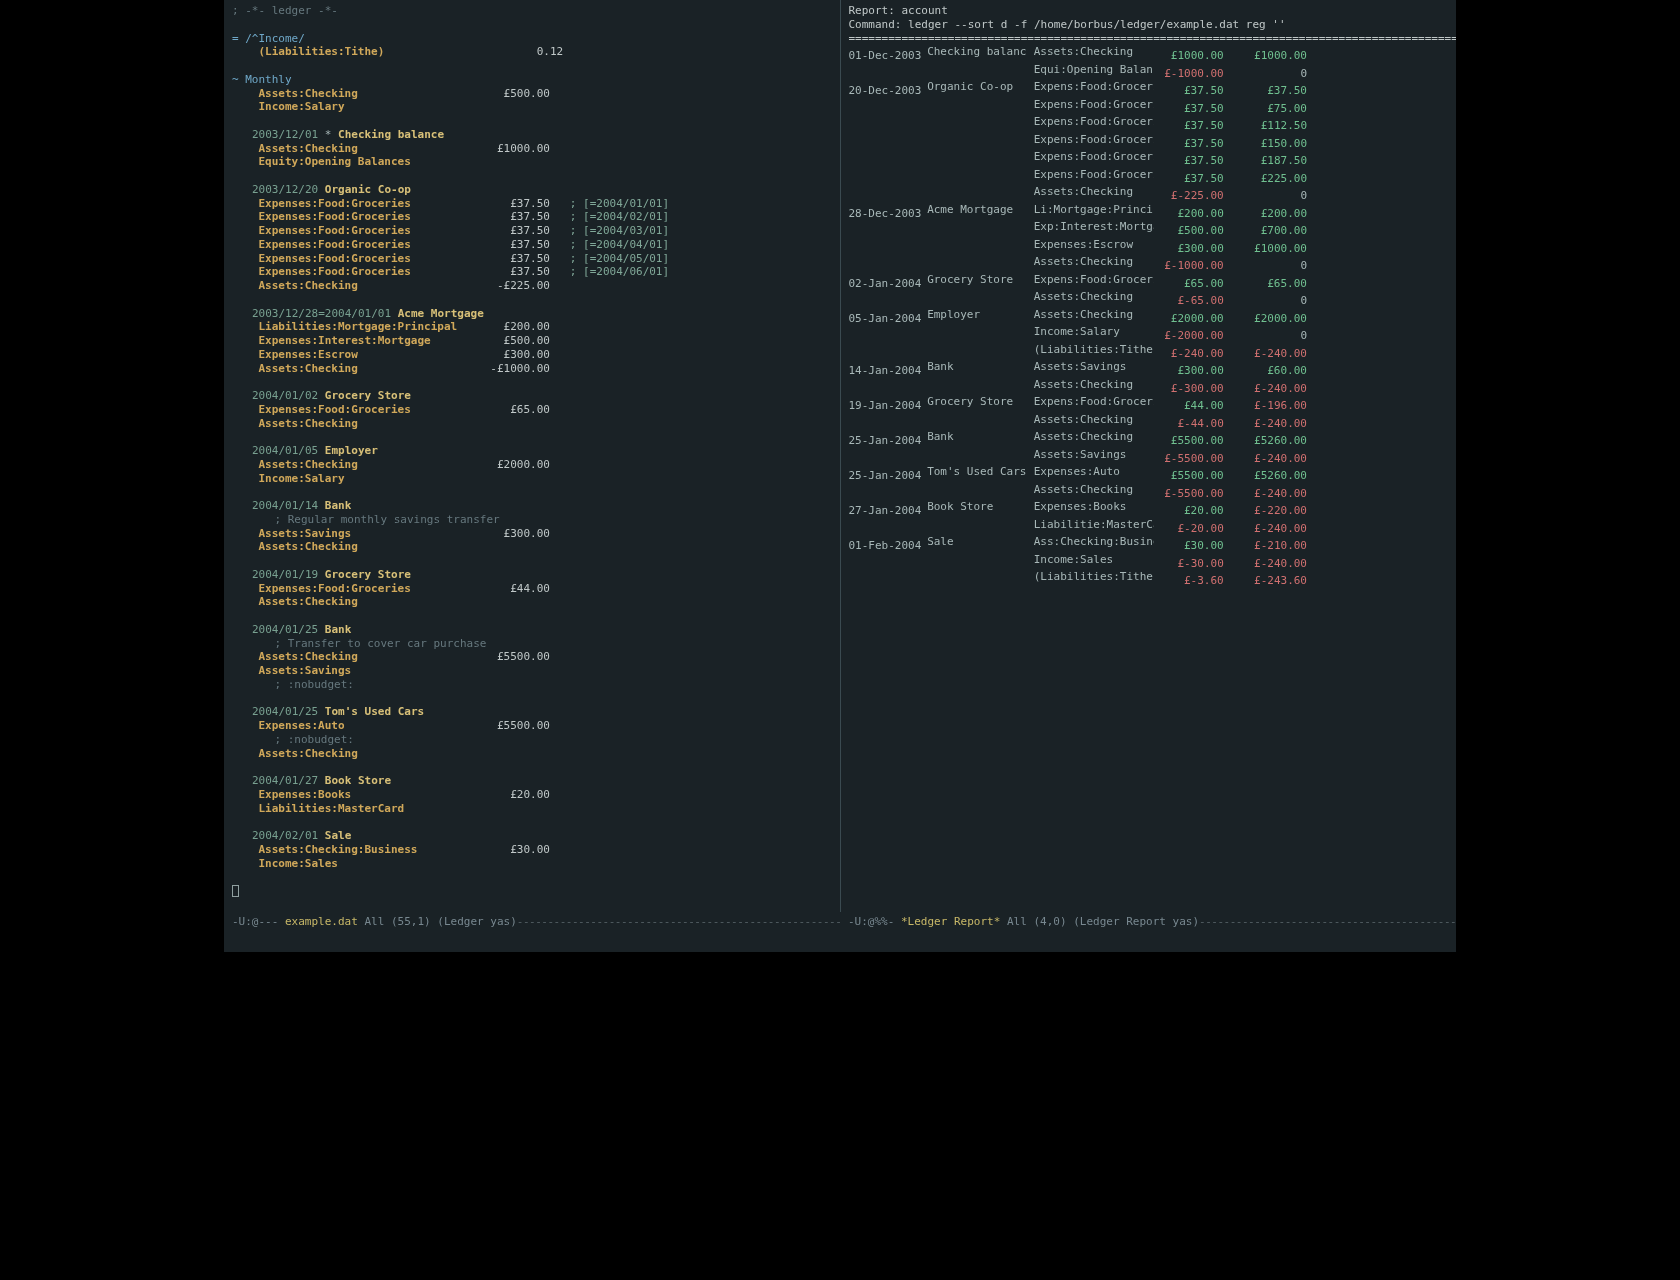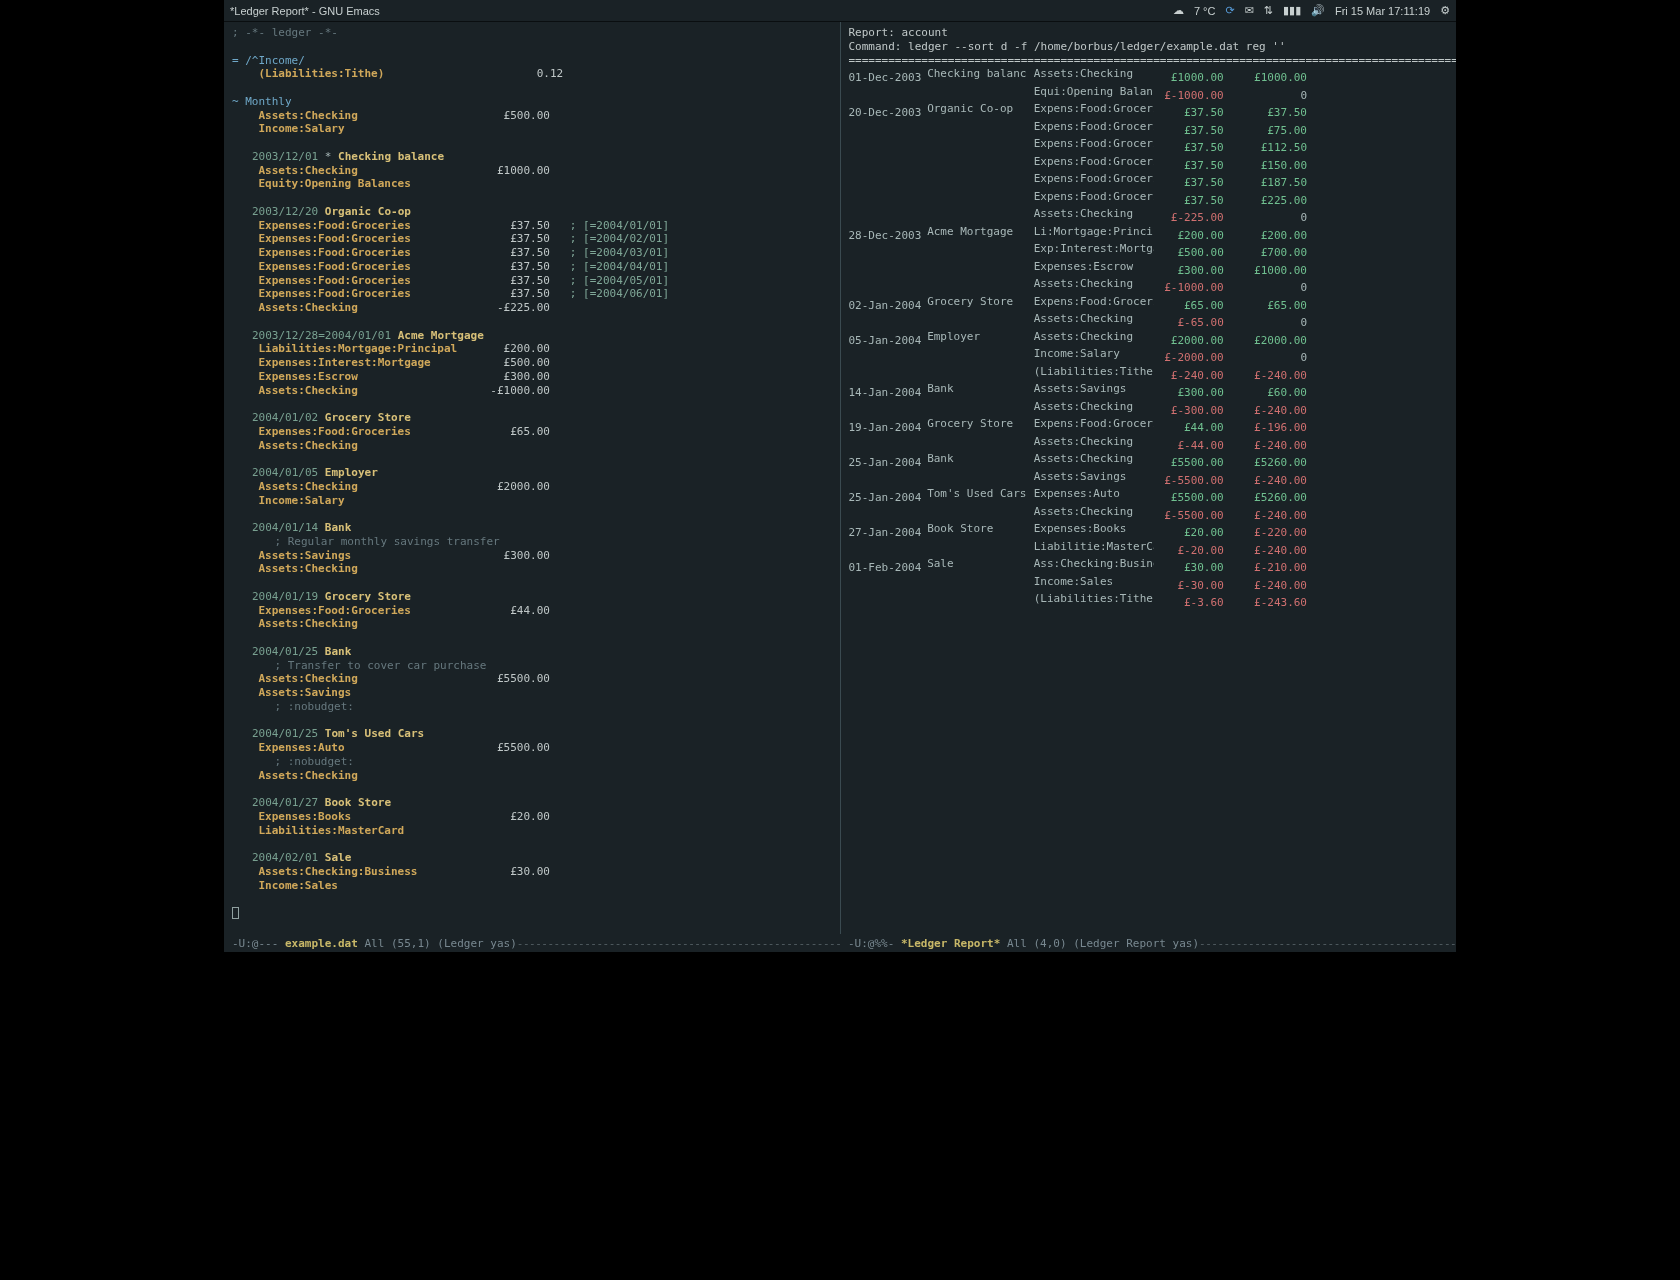--- a/index.html
+++ b/index.html
@@ -70,54 +70,39 @@
   .c-payee   { color: #d8c078; font-weight: bold; }
   .c-date    { color: #78a090; margin-left: 20px; }
   .c-account { color: #d0a85a; font-weight: bold; }
   .c-amount  { color: #c0c8c8; }
   .c-note    { color: #66787e; margin-left: 16px; }
   .c-effdate { color: #80a898; }
   .c-pos     { color: #70c090; }
   .c-neg     { color: #d07070; }
   .c-head    { color: #c0c8c8; }
   .c-rule    { color: #c0c8c8; }
-  .c-buf     { color: #c8b868; font-weight: bold; }
+  .c-buf     { color: #c8b868; font-weight: normal; }
   .line { display: block; }
   .cursor {
     display: inline-block;
     width: 7px; height: 12px;
     border: 1px solid #90a0a0;
     vertical-align: text-bottom;
   }
   .amt1, .amt2 { display: inline-block; text-align: right; }
   .amt1 { width: 70px; }
   .amt2 { width: 70px; }
   .acct-col { display: inline-block; width: 120px; overflow: hidden; }
   .date-col { display: inline-block; width: 72px; }
   .payee-col { display: inline-block; width: 100px; overflow: hidden; }
 </style>
 </head>
 <body>
 
 <div class="desktop">
-  <div class="topbar">
-    <span class="topbar-title">*Ledger Report* - GNU Emacs</span>
-    <span class="topbar-spacer"></span>
-    <div class="topbar-right">
-      <span>☁</span>
-      <span>7 °C</span>
-      <span style="color:#5aa0e0">⟳</span>
-      <span>✉</span>
-      <span>⇅</span>
-      <span>▮▮▮</span>
-      <span>🔊</span>
-      <span>Fri 15 Mar 17:11:19</span>
-      <span>⚙</span>
-    </div>
-  </div>
 
   <div class="panes">
     <div class="pane left" id="left-pane"><span class="line"><span class="c-comment">; -*- ledger -*-</span></span><span class="line">&nbsp;</span><span class="line"><span class="c-keyword">= /^Income/</span></span><span class="line">    <span class="c-account">(Liabilities:Tithe)                   </span><span class="c-amount">    0.12</span></span><span class="line">&nbsp;</span><span class="line"><span class="c-keyword">~ Monthly</span></span><span class="line">    <span class="c-account">Assets:Checking                   </span><span class="c-amount">   £500.00</span></span><span class="line">    <span class="c-account">Income:Salary                     </span><span class="c-amount">          </span></span><span class="line">&nbsp;</span><span class="line"><span class="c-date">2003/12/01</span> * <span class="c-payee">Checking balance</span></span><span class="line">    <span class="c-account">Assets:Checking                   </span><span class="c-amount">  £1000.00</span></span><span class="line">    <span class="c-account">Equity:Opening Balances           </span><span class="c-amount">          </span></span><span class="line">&nbsp;</span><span class="line"><span class="c-date">2003/12/20</span> <span class="c-payee">Organic Co-op</span></span><span class="line">    <span class="c-account">Expenses:Food:Groceries           </span><span class="c-amount">    £37.50</span>   <span class="c-effdate">; [=2004/01/01]</span></span><span class="line">    <span class="c-account">Expenses:Food:Groceries           </span><span class="c-amount">    £37.50</span>   <span class="c-effdate">; [=2004/02/01]</span></span><span class="line">    <span class="c-account">Expenses:Food:Groceries           </span><span class="c-amount">    £37.50</span>   <span class="c-effdate">; [=2004/03/01]</span></span><span class="line">    <span class="c-account">Expenses:Food:Groceries           </span><span class="c-amount">    £37.50</span>   <span class="c-effdate">; [=2004/04/01]</span></span><span class="line">    <span class="c-account">Expenses:Food:Groceries           </span><span class="c-amount">    £37.50</span>   <span class="c-effdate">; [=2004/05/01]</span></span><span class="line">    <span class="c-account">Expenses:Food:Groceries           </span><span class="c-amount">    £37.50</span>   <span class="c-effdate">; [=2004/06/01]</span></span><span class="line">    <span class="c-account">Assets:Checking                   </span><span class="c-amount">  -£225.00</span></span><span class="line">&nbsp;</span><span class="line"><span class="c-date">2003/12/28=2004/01/01</span> <span class="c-payee">Acme Mortgage</span></span><span class="line">    <span class="c-account">Liabilities:Mortgage:Principal    </span><span class="c-amount">   £200.00</span></span><span class="line">    <span class="c-account">Expenses:Interest:Mortgage        </span><span class="c-amount">   £500.00</span></span><span class="line">    <span class="c-account">Expenses:Escrow                   </span><span class="c-amount">   £300.00</span></span><span class="line">    <span class="c-account">Assets:Checking                   </span><span class="c-amount"> -£1000.00</span></span><span class="line">&nbsp;</span><span class="line"><span class="c-date">2004/01/02</span> <span class="c-payee">Grocery Store</span></span><span class="line">    <span class="c-account">Expenses:Food:Groceries           </span><span class="c-amount">    £65.00</span></span><span class="line">    <span class="c-account">Assets:Checking                   </span><span class="c-amount">          </span></span><span class="line">&nbsp;</span><span class="line"><span class="c-date">2004/01/05</span> <span class="c-payee">Employer</span></span><span class="line">    <span class="c-account">Assets:Checking                   </span><span class="c-amount">  £2000.00</span></span><span class="line">    <span class="c-account">Income:Salary                     </span><span class="c-amount">          </span></span><span class="line">&nbsp;</span><span class="line"><span class="c-date">2004/01/14</span> <span class="c-payee">Bank</span></span><span class="line">    <span class="c-note">; Regular monthly savings transfer</span></span><span class="line">    <span class="c-account">Assets:Savings                    </span><span class="c-amount">   £300.00</span></span><span class="line">    <span class="c-account">Assets:Checking                   </span><span class="c-amount">          </span></span><span class="line">&nbsp;</span><span class="line"><span class="c-date">2004/01/19</span> <span class="c-payee">Grocery Store</span></span><span class="line">    <span class="c-account">Expenses:Food:Groceries           </span><span class="c-amount">    £44.00</span></span><span class="line">    <span class="c-account">Assets:Checking                   </span><span class="c-amount">          </span></span><span class="line">&nbsp;</span><span class="line"><span class="c-date">2004/01/25</span> <span class="c-payee">Bank</span></span><span class="line">    <span class="c-note">; Transfer to cover car purchase</span></span><span class="line">    <span class="c-account">Assets:Checking                   </span><span class="c-amount">  £5500.00</span></span><span class="line">    <span class="c-account">Assets:Savings                    </span><span class="c-amount">          </span></span><span class="line">    <span class="c-note">; :nobudget:</span></span><span class="line">&nbsp;</span><span class="line"><span class="c-date">2004/01/25</span> <span class="c-payee">Tom's Used Cars</span></span><span class="line">    <span class="c-account">Expenses:Auto                     </span><span class="c-amount">  £5500.00</span></span><span class="line">    <span class="c-note">; :nobudget:</span></span><span class="line">    <span class="c-account">Assets:Checking                   </span><span class="c-amount">          </span></span><span class="line">&nbsp;</span><span class="line"><span class="c-date">2004/01/27</span> <span class="c-payee">Book Store</span></span><span class="line">    <span class="c-account">Expenses:Books                    </span><span class="c-amount">    £20.00</span></span><span class="line">    <span class="c-account">Liabilities:MasterCard            </span><span class="c-amount">          </span></span><span class="line">&nbsp;</span><span class="line"><span class="c-date">2004/02/01</span> <span class="c-payee">Sale</span></span><span class="line">    <span class="c-account">Assets:Checking:Business          </span><span class="c-amount">    £30.00</span></span><span class="line">    <span class="c-account">Income:Sales                      </span><span class="c-amount">          </span></span><span class="line">&nbsp;</span><span class="line"><span class="cursor"></span></span></div>
     <div class="pane" id="right-pane"><span class="line"><span class="c-head">Report: account</span></span><span class="line"><span class="c-head">Command: ledger --sort d -f /home/borbus/ledger/example.dat reg ''</span></span><span class="line"><span class="c-rule">====================================================================================================</span></span><span class="line"><span class="date-col">01-Dec-2003</span> <span class="payee-col">Checking balance</span> <span class="acct-col">Assets:Checking       </span><span class="amt1 c-pos">£1000.00</span>  <span class="amt2 c-pos">£1000.00</span></span><span class="line"><span class="date-col">           </span> <span class="payee-col">               </span> <span class="acct-col">Equi:Opening Balances </span><span class="amt1 c-neg">£-1000.00</span>  <span class="amt2 ">0</span></span><span class="line"><span class="date-col">20-Dec-2003</span> <span class="payee-col">Organic Co-op  </span> <span class="acct-col">Expens:Food:Groceries </span><span class="amt1 c-pos">£37.50</span>  <span class="amt2 c-pos">£37.50</span></span><span class="line"><span class="date-col">           </span> <span class="payee-col">               </span> <span class="acct-col">Expens:Food:Groceries </span><span class="amt1 c-pos">£37.50</span>  <span class="amt2 c-pos">£75.00</span></span><span class="line"><span class="date-col">           </span> <span class="payee-col">               </span> <span class="acct-col">Expens:Food:Groceries </span><span class="amt1 c-pos">£37.50</span>  <span class="amt2 c-pos">£112.50</span></span><span class="line"><span class="date-col">           </span> <span class="payee-col">               </span> <span class="acct-col">Expens:Food:Groceries </span><span class="amt1 c-pos">£37.50</span>  <span class="amt2 c-pos">£150.00</span></span><span class="line"><span class="date-col">           </span> <span class="payee-col">               </span> <span class="acct-col">Expens:Food:Groceries </span><span class="amt1 c-pos">£37.50</span>  <span class="amt2 c-pos">£187.50</span></span><span class="line"><span class="date-col">           </span> <span class="payee-col">               </span> <span class="acct-col">Expens:Food:Groceries </span><span class="amt1 c-pos">£37.50</span>  <span class="amt2 c-pos">£225.00</span></span><span class="line"><span class="date-col">           </span> <span class="payee-col">               </span> <span class="acct-col">Assets:Checking       </span><span class="amt1 c-neg">£-225.00</span>  <span class="amt2 ">0</span></span><span class="line"><span class="date-col">28-Dec-2003</span> <span class="payee-col">Acme Mortgage  </span> <span class="acct-col">Li:Mortgage:Principal </span><span class="amt1 c-pos">£200.00</span>  <span class="amt2 c-pos">£200.00</span></span><span class="line"><span class="date-col">           </span> <span class="payee-col">               </span> <span class="acct-col">Exp:Interest:Mortgage </span><span class="amt1 c-pos">£500.00</span>  <span class="amt2 c-pos">£700.00</span></span><span class="line"><span class="date-col">           </span> <span class="payee-col">               </span> <span class="acct-col">Expenses:Escrow       </span><span class="amt1 c-pos">£300.00</span>  <span class="amt2 c-pos">£1000.00</span></span><span class="line"><span class="date-col">           </span> <span class="payee-col">               </span> <span class="acct-col">Assets:Checking       </span><span class="amt1 c-neg">£-1000.00</span>  <span class="amt2 ">0</span></span><span class="line"><span class="date-col">02-Jan-2004</span> <span class="payee-col">Grocery Store  </span> <span class="acct-col">Expens:Food:Groceries </span><span class="amt1 c-pos">£65.00</span>  <span class="amt2 c-pos">£65.00</span></span><span class="line"><span class="date-col">           </span> <span class="payee-col">               </span> <span class="acct-col">Assets:Checking       </span><span class="amt1 c-neg">£-65.00</span>  <span class="amt2 ">0</span></span><span class="line"><span class="date-col">05-Jan-2004</span> <span class="payee-col">Employer       </span> <span class="acct-col">Assets:Checking       </span><span class="amt1 c-pos">£2000.00</span>  <span class="amt2 c-pos">£2000.00</span></span><span class="line"><span class="date-col">           </span> <span class="payee-col">               </span> <span class="acct-col">Income:Salary         </span><span class="amt1 c-neg">£-2000.00</span>  <span class="amt2 ">0</span></span><span class="line"><span class="date-col">           </span> <span class="payee-col">               </span> <span class="acct-col">(Liabilities:Tithe)   </span><span class="amt1 c-neg">£-240.00</span>  <span class="amt2 c-neg">£-240.00</span></span><span class="line"><span class="date-col">14-Jan-2004</span> <span class="payee-col">Bank           </span> <span class="acct-col">Assets:Savings        </span><span class="amt1 c-pos">£300.00</span>  <span class="amt2 c-pos">£60.00</span></span><span class="line"><span class="date-col">           </span> <span class="payee-col">               </span> <span class="acct-col">Assets:Checking       </span><span class="amt1 c-neg">£-300.00</span>  <span class="amt2 c-neg">£-240.00</span></span><span class="line"><span class="date-col">19-Jan-2004</span> <span class="payee-col">Grocery Store  </span> <span class="acct-col">Expens:Food:Groceries </span><span class="amt1 c-pos">£44.00</span>  <span class="amt2 c-neg">£-196.00</span></span><span class="line"><span class="date-col">           </span> <span class="payee-col">               </span> <span class="acct-col">Assets:Checking       </span><span class="amt1 c-neg">£-44.00</span>  <span class="amt2 c-neg">£-240.00</span></span><span class="line"><span class="date-col">25-Jan-2004</span> <span class="payee-col">Bank           </span> <span class="acct-col">Assets:Checking       </span><span class="amt1 c-pos">£5500.00</span>  <span class="amt2 c-pos">£5260.00</span></span><span class="line"><span class="date-col">           </span> <span class="payee-col">               </span> <span class="acct-col">Assets:Savings        </span><span class="amt1 c-neg">£-5500.00</span>  <span class="amt2 c-neg">£-240.00</span></span><span class="line"><span class="date-col">25-Jan-2004</span> <span class="payee-col">Tom's Used Cars</span> <span class="acct-col">Expenses:Auto         </span><span class="amt1 c-pos">£5500.00</span>  <span class="amt2 c-pos">£5260.00</span></span><span class="line"><span class="date-col">           </span> <span class="payee-col">               </span> <span class="acct-col">Assets:Checking       </span><span class="amt1 c-neg">£-5500.00</span>  <span class="amt2 c-neg">£-240.00</span></span><span class="line"><span class="date-col">27-Jan-2004</span> <span class="payee-col">Book Store     </span> <span class="acct-col">Expenses:Books        </span><span class="amt1 c-pos">£20.00</span>  <span class="amt2 c-neg">£-220.00</span></span><span class="line"><span class="date-col">           </span> <span class="payee-col">               </span> <span class="acct-col">Liabilitie:MasterCard </span><span class="amt1 c-neg">£-20.00</span>  <span class="amt2 c-neg">£-240.00</span></span><span class="line"><span class="date-col">01-Feb-2004</span> <span class="payee-col">Sale           </span> <span class="acct-col">Ass:Checking:Business </span><span class="amt1 c-pos">£30.00</span>  <span class="amt2 c-neg">£-210.00</span></span><span class="line"><span class="date-col">           </span> <span class="payee-col">               </span> <span class="acct-col">Income:Sales          </span><span class="amt1 c-neg">£-30.00</span>  <span class="amt2 c-neg">£-240.00</span></span><span class="line"><span class="date-col">           </span> <span class="payee-col">               </span> <span class="acct-col">(Liabilities:Tithe)   </span><span class="amt1 c-neg">£-3.60</span>  <span class="amt2 c-neg">£-243.60</span></span></div>
   </div>
 
   <div class="modeline-row">
     <div class="modeline">
       <span>-U:@---  </span><span class="c-buf">example.dat</span><span>   All (55,1)     </span><span>(Ledger yas)</span><span class="dash-fill">------------------------------------------------------------------</span>
     </div>

